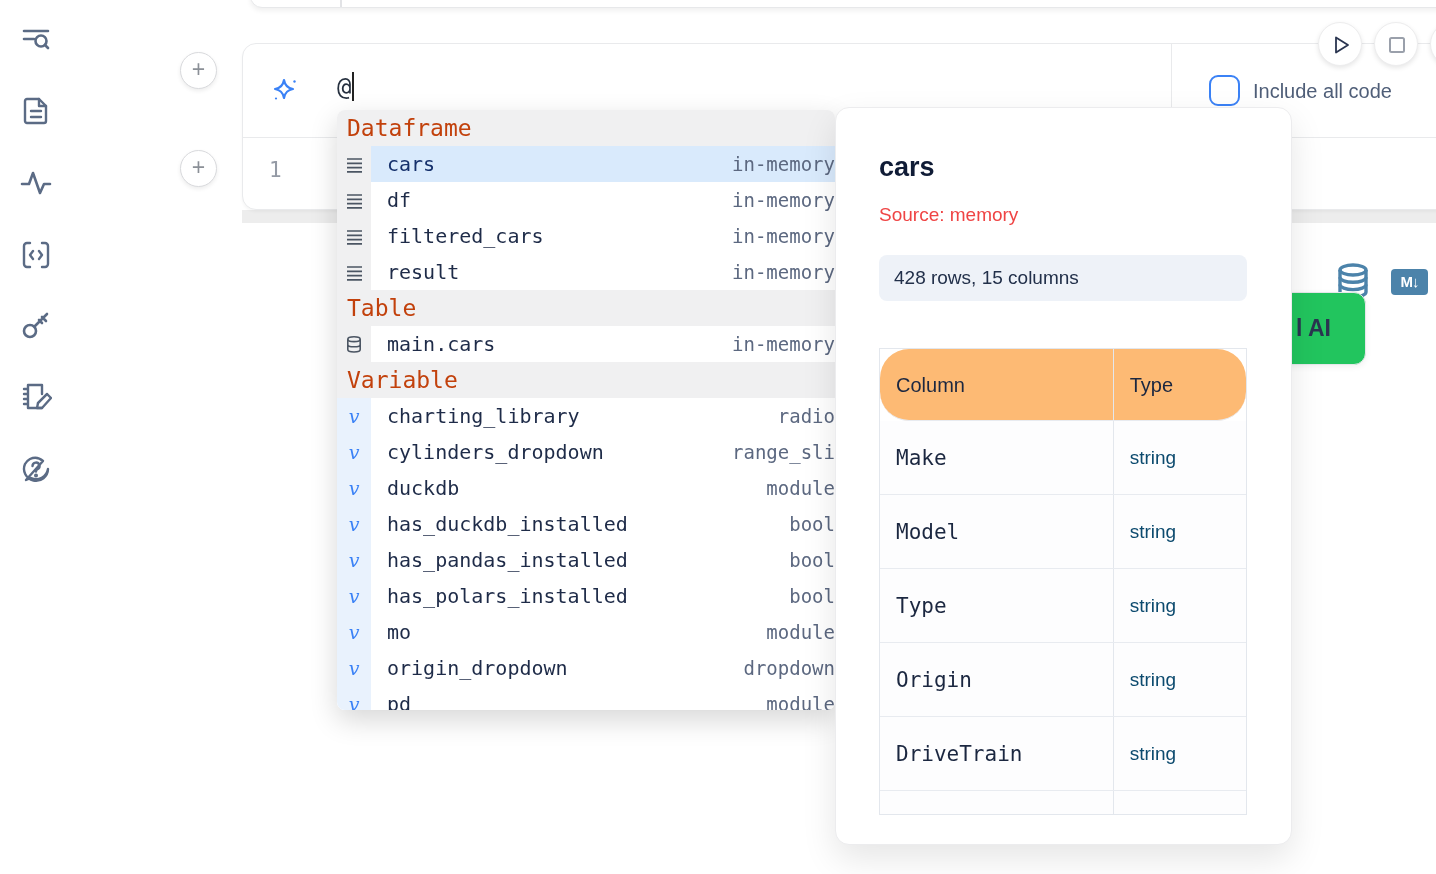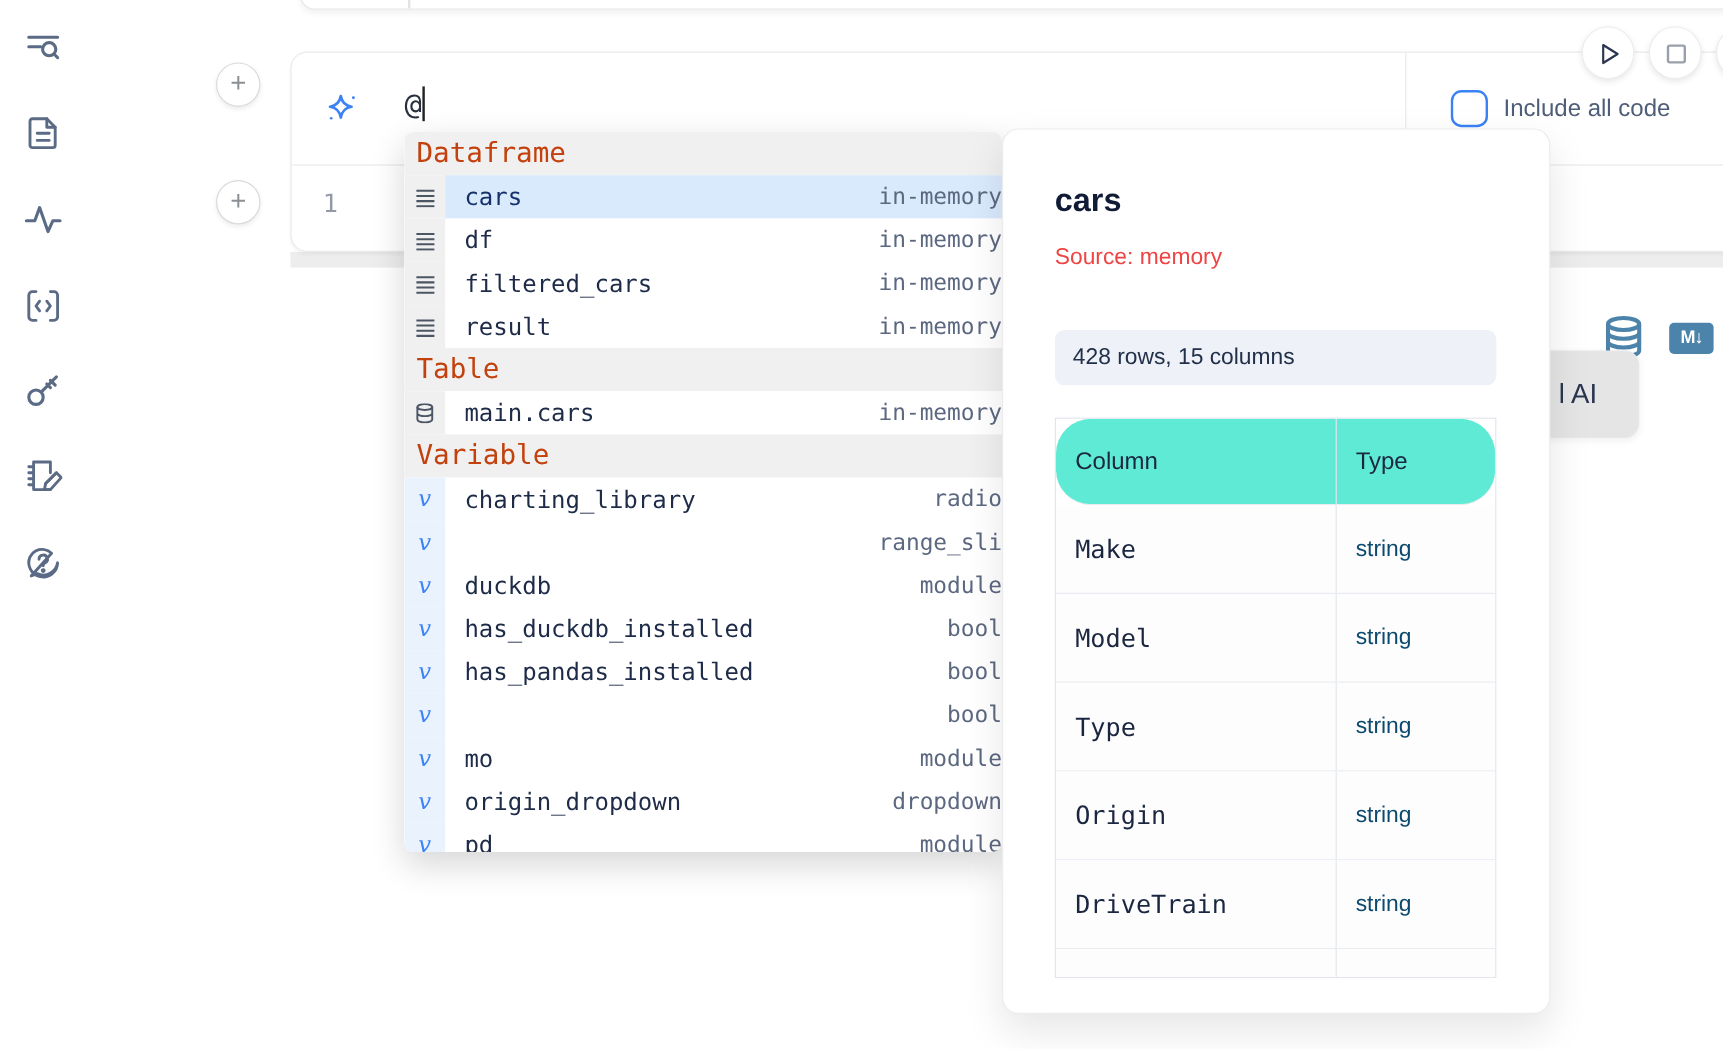--- a/index.html
+++ b/index.html
@@ -67,36 +67,36 @@
   .nm { font-size:20px; color:#1e2b48; padding-left:16px; }
   .sel .nm { color:#15306b; }
   .tp { margin-left:auto; padding-right:0; font-size:19px; color:#5c6880; white-space:nowrap; }
 
   
   .preview { position:absolute; left:835px; top:107px; width:457px; height:738px; background:#fff;
              border:1px solid #ececee; border-radius:14px; box-shadow:0 14px 34px rgba(0,0,0,.10); z-index:6; }
   .pv-title { position:absolute; left:43px; top:44px; font-size:27px; font-weight:bold; color:#101c36; }
   .pv-source { position:absolute; left:43px; top:96px; font-size:19px; color:#ef4444; }
   .pv-badge { position:absolute; left:43px; top:147px; width:368px; height:46px; background:#eef2f8;
-              border-radius:8px; font-size:19px; color:#22304a; line-height:46px; padding-left:15px;margin-top:20px; }
+              border-radius:8px; font-size:19px; color:#22304a; line-height:46px; padding-left:15px; }
   .pv-table { position:absolute; left:43px; top:240px; width:368px; height:467px;
               border:1px solid #e3e7ed; overflow:hidden; }
   .pv-tr { display:flex; height:74px; border-bottom:1px solid #e8ebf0; background:#fdfdfe; }
-  .pv-tr.hdr { height:72px; background:#5eead4;border-radius:29px; }
+  .pv-tr.hdr { height:72px; background:#fdba74;border-radius:29px; }
   .pv-td { line-height:74px; padding-left:16px; overflow:hidden; }
   .hdr .pv-td { line-height:72px; font-size:20px; color:#1b2740; }
   .pv-col1 { width:234px; }
   .pv-col2 { width:134px; border-left:1px solid #e3e7ed; }
   .pv-name { font-size:21px; color:#1b2740; }
   .pv-type { font-size:19px; color:#0c4a6e; }
 
   
-  .ai-frag-btn { position:absolute; left:1240px; top:292px; width:126px; height:73px; background:#e5e5e5;
+  .ai-frag-btn { position:absolute; left:1240px; top:292px; width:126px; height:73px; background:#22c55e;
                  border:1px solid #e5e7ea; border-radius:12px; box-shadow:0 2px 6px rgba(0,0,0,.06);
-                 z-index:4; font-size:23px; font-weight:normal; color:#2a3550; text-align:right;
+                 z-index:4; font-size:23px; font-weight:bold; color:#2a3550; text-align:right;
                  line-height:71px; padding-right:34px; cursor:pointer; }
 </style>
 </head>
 <body>
 
 <div id="app">
 
   <div class="sidebar">
     <div class="side-icon" style="top:24px">
       <svg viewBox="0 0 32 32" fill="none" stroke="currentColor" stroke-width="2.6" stroke-linecap="round">
@@ -262,20 +262,21 @@
       <span class="row-main">
           <span class="nm">charting_library</span>
       <span class="tp">radio</span>
         </span>
     </div>
     <div class="ac-row">
       <span class="gut gut-blue">
           <span class="var-glyph">v</span>
         </span>
       <span class="row-main">
+          <span class="nm">cylinders_dropdown</span>
       <span class="tp">range_sli</span>
         </span>
     </div>
     <div class="ac-row">
       <span class="gut gut-blue">
           <span class="var-glyph">v</span>
         </span>
       <span class="row-main">
           <span class="nm">duckdb</span>
       <span class="tp">module</span>
@@ -297,20 +298,21 @@
       <span class="row-main">
           <span class="nm">has_pandas_installed</span>
       <span class="tp">bool</span>
         </span>
     </div>
     <div class="ac-row">
       <span class="gut gut-blue">
           <span class="var-glyph">v</span>
         </span>
       <span class="row-main">
+          <span class="nm">has_polars_installed</span>
       <span class="tp">bool</span>
         </span>
     </div>
     <div class="ac-row">
       <span class="gut gut-blue">
           <span class="var-glyph">v</span>
         </span>
       <span class="row-main">
           <span class="nm">mo</span>
       <span class="tp">module</span>

